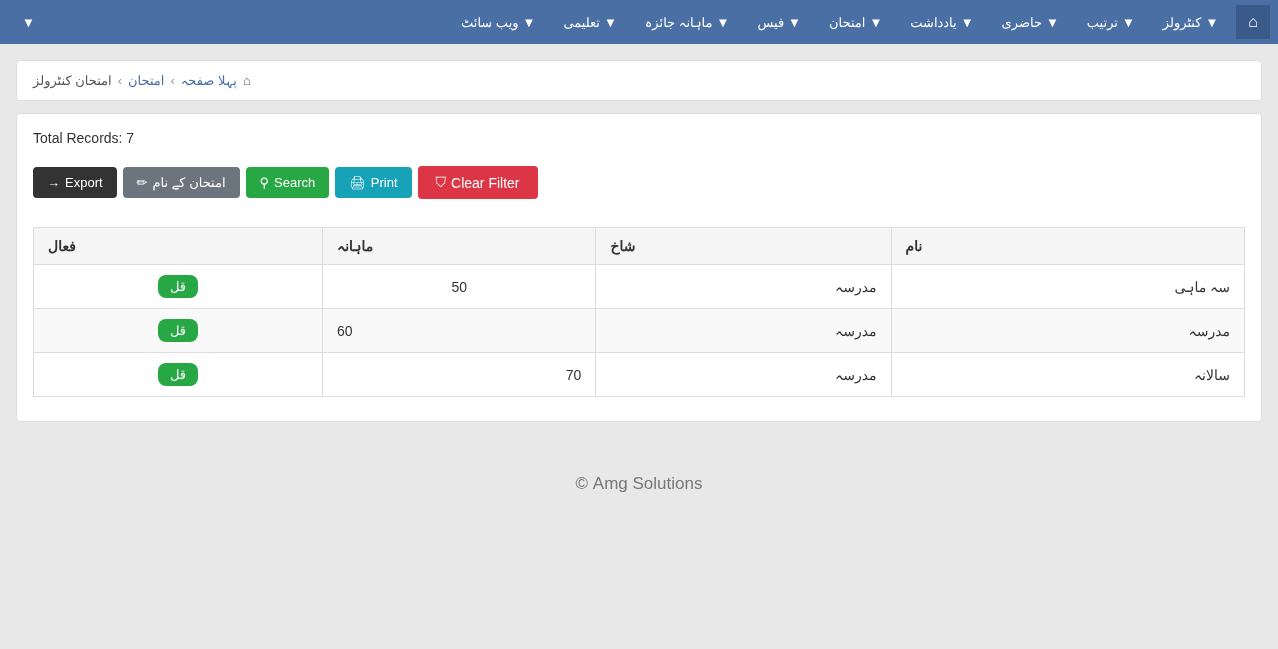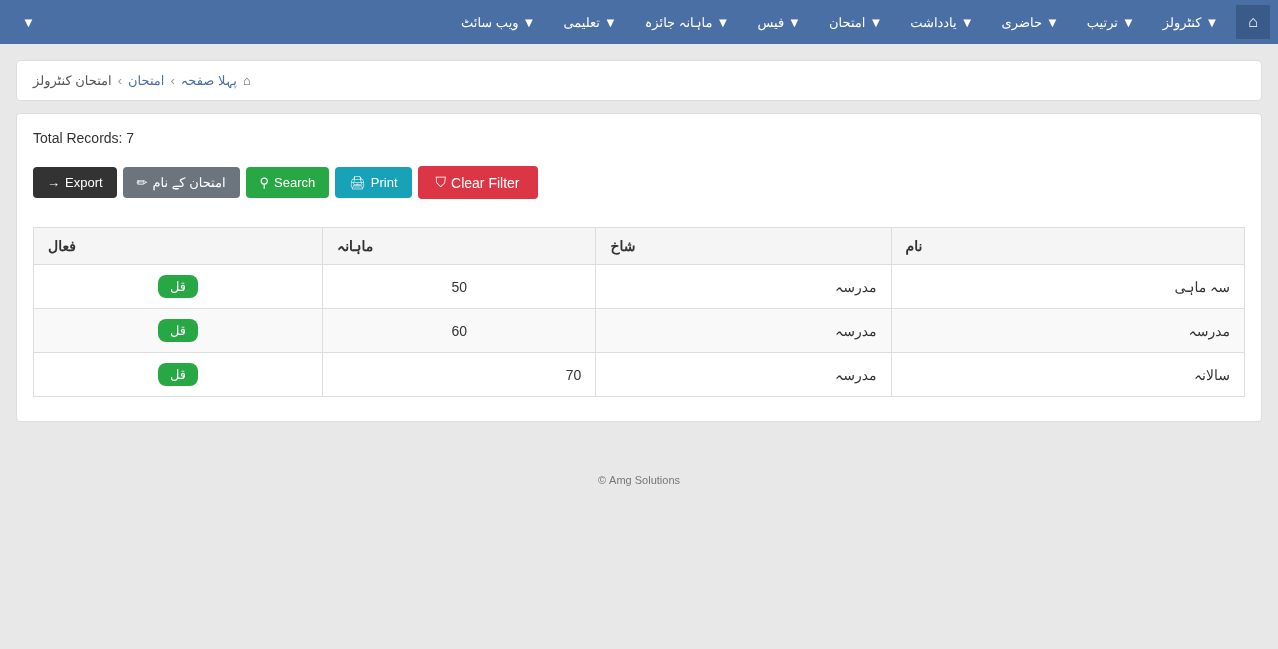--- a/index.html
+++ b/index.html
@@ -143,21 +143,21 @@
       padding: 4px 12px;
       cursor: pointer;
       font-size: 13px;
     }
 
     
     .footer {
       text-align: center;
       padding: 20px;
       color: #777;
-      font-size: 11px;
+      font-size: 17px;
       margin-top: 16px;
     }
   </style>
 </head>
 <body>
 
 <div class="navbar">
   <div class="navbar-home">⌂</div>
   <div class="navbar-item">
     <span>▼</span>
@@ -253,21 +253,21 @@
         <tbody id="table-body">
         <tr>
               <td>سہ ماہی</td>
               <td>مدرسہ</td>
               <td style="text-align: center;">50</td>
               <td style="text-align: center;"><button class="btn-action">قل</button></td>
             </tr>
             <tr>
               <td>مدرسہ</td>
               <td>مدرسہ</td>
-              <td style="text-align: center;">60</td>
+              <td style="text-align: left;">60</td>
               <td style="text-align: center;"><button class="btn-action">قل</button></td>
             </tr>
             <tr>
               <td>سالانہ</td>
               <td>مدرسہ</td>
               <td style="text-align: right;">70</td>
               <td style="text-align: center;"><button class="btn-action">قل</button></td>
             </tr>
           </tbody>
       </table>

